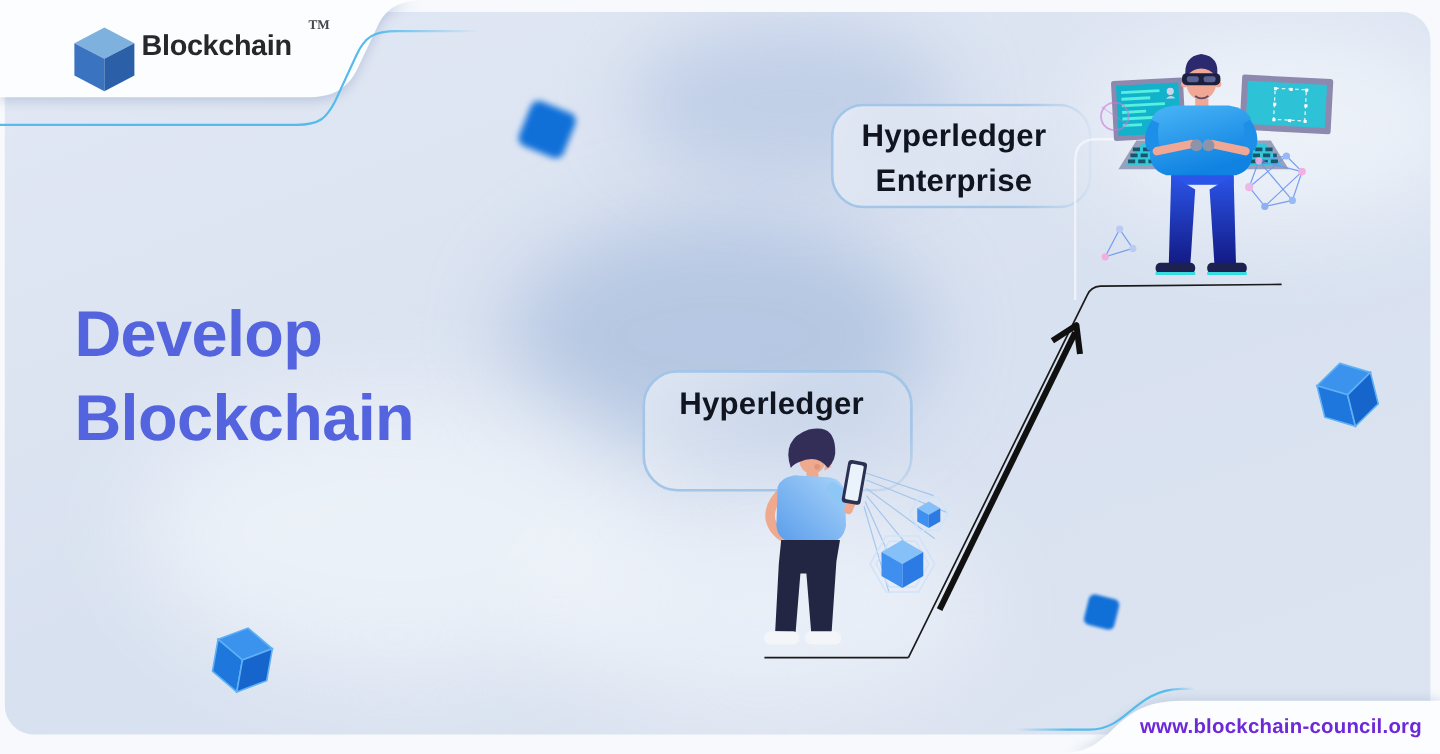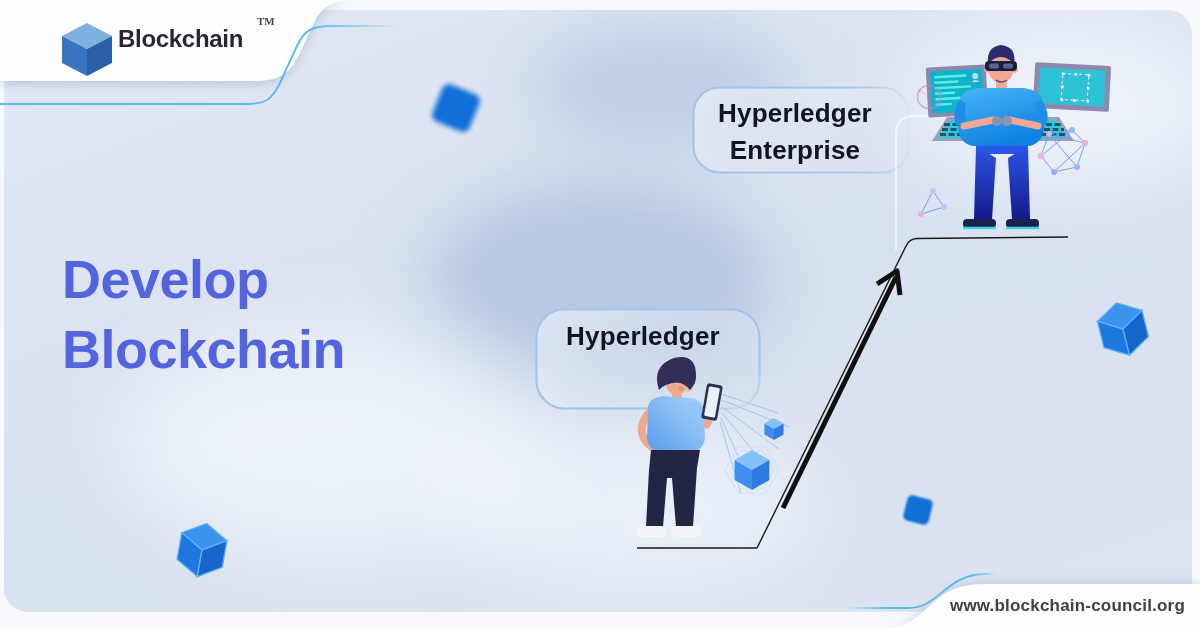--- a/index.html
+++ b/index.html
@@ -40,21 +40,21 @@
   #dev-label-text{left:718px;top:95px;}
   #exp-label-box{left:535px;top:308px;width:226px;height:102px;}
   #exp-label-text{left:566px;top:318px;}
 
   
   #logo-text{left:118px;top:26px;font-weight:700;color:#26282c;font-size:24px;line-height:25px;letter-spacing:-.3px;}
   #logo-tm{left:257px;top:15px;font-size:11px;font-weight:700;color:#44484e;letter-spacing:0;font-family:Liberation Serif, serif;}
 
   
   #site-url{
-    right:15px;top:596px;font-size:17px;font-weight:700;color:#404040;letter-spacing:.2px;
+    right:15px;top:596px;font-size:17px;font-weight:700;color:#6d28d9;letter-spacing:.2px;
   }
   svg{display:block;}
 </style>
 </head>
 <body>
 
 <div id="panel" class="abs">
   <div id="blob1" class="blob"></div>
   <div id="blob2" class="blob"></div>
   <div id="blob3" class="blob"></div>

